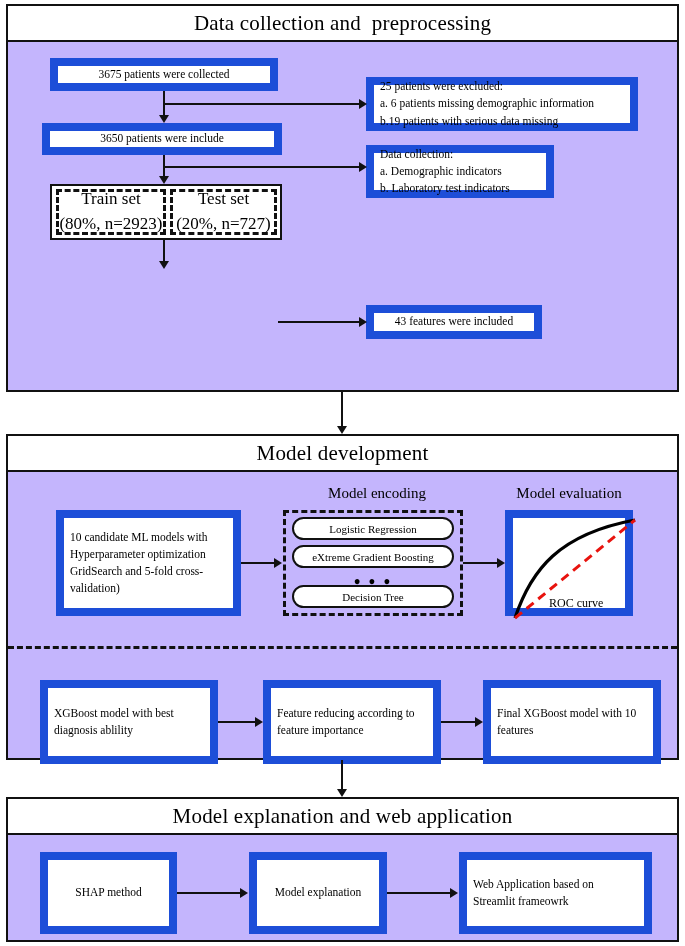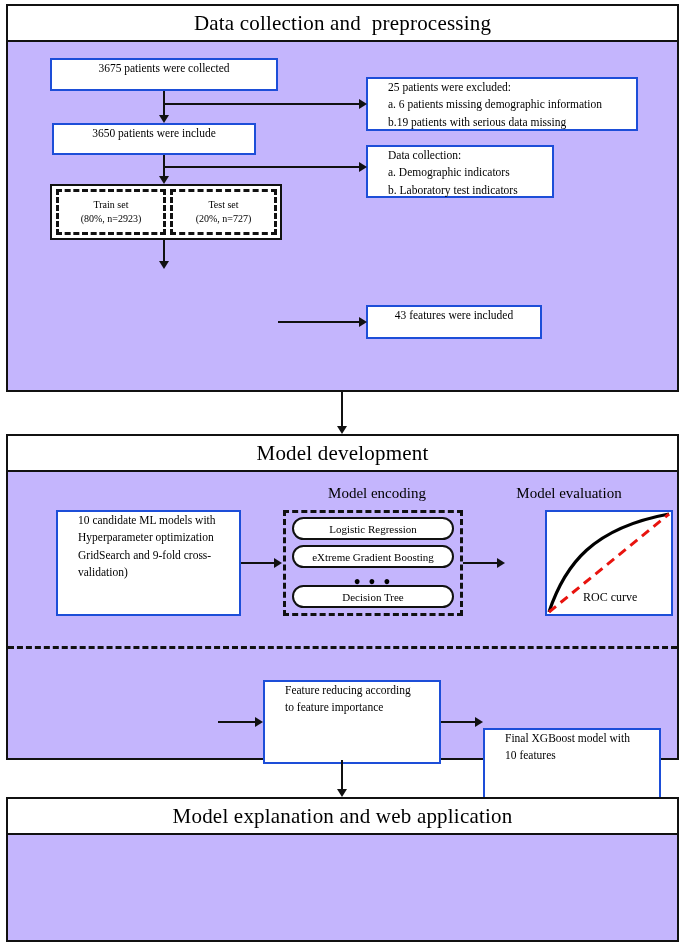--- a/index.html
+++ b/index.html
@@ -38,41 +38,41 @@
     letter-spacing:.2px;
     white-space:pre;
   }
   .panel-body{position:absolute;left:0;right:0;top:36px;bottom:0;}
 
   
   .box{
     position:absolute;
     box-sizing:border-box;
     background:#ffffff;
-    border:2px solid #1d4ed8;
-    display:flex;
-    align-items:flex-start;
+    border:8px solid #1d4ed8;
+    display:flex;
+    align-items:center;
     font-size:11.5px;
     line-height:1.5;
   }
   .box.center{justify-content:center;text-align:center;}
   .box.left{justify-content:flex-start;text-align:left;}
-  .box .pad{padding:0 20px;white-space:pre-line;}
+  .box .pad{padding:0 6px;white-space:pre-line;}
   .box.center .pad{padding:0 6px;}
 
   .dashbox{
     position:absolute;
     box-sizing:border-box;
     border:3px dashed #111;
     background:transparent;
     display:flex;
     flex-direction:column;
     align-items:center;
     justify-content:center;
-    font-size:10px;
+    font-size:17px;
     line-height:1.45;
     text-align:center;
   }
   .dashouter{
     position:absolute;
     box-sizing:border-box;
     border:2px solid #111;
     background:#ffffff;
   }
   .dashgroup{
@@ -153,21 +153,21 @@
       <div class="box center" style="left:42px; top:16px; width:228px; height:33px;">
         <span class="pad">3675 patients were collected</span>
       </div>
 
       <div class="box left" style="left:358px; top:35px; width:272px; height:54px;">
         <span class="pad">25 patients were excluded:
 a. 6 patients missing demographic information
 b.19 patients with serious data missing</span>
       </div>
 
-      <div class="box center" style="left:44px; top:81px; width:204px; height:32px;">
+      <div class="box center" style="left:34px; top:81px; width:240px; height:32px;">
         <span class="pad">3650 patients were include</span>
       </div>
 
       <div class="box left" style="left:358px; top:103px; width:188px; height:53px;">
         <span class="pad">Data collection:
 a. Demographic indicators
 b. Laboratory test indicators</span>
       </div>
 
       <div class="dashouter" style="left:42px; top:142px; width:232px; height:56px;"></div>
@@ -207,58 +207,78 @@
   <div class="arrow-d" style="left:337px; top:426px;"></div>
 
   <div class="panel" style="left:6px; top:434px; width:673px; height:326px;">
     <div class="panel-title">Model development</div>
     <div class="panel-body">
 
       <div class="subhead" style="left:275px; top:13px; width:188px;">Model encoding</div>
       <div class="subhead" style="left:490px; top:13px; width:142px;">Model evaluation</div>
 
       <div class="box left" style="left:48px; top:38px; width:185px; height:106px;">
-        <span class="pad">10 candidate ML models with Hyperparameter optimization GridSearch and  9-fold cross-validation)</span>
+        <span class="pad">10 candidate ML models with Hyperparameter optimization GridSearch and  5-fold cross-validation)</span>
       </div>
 
       <div class="dashgroup" style="left:275px; top:38px; width:180px; height:106px;"></div>
       <div class="pill" style="left:284px; top:73px; width:162px; height:23px;">eXtreme Gradient Boosting</div>
       <div class="pill" style="left:284px; top:45px; width:162px; height:23px;">Logistic Regression</div>
       <div class="dots" style="left:284px; top:101px; width:162px;">• • •</div>
       <div class="pill" style="left:284px; top:113px; width:162px; height:23px;">Decision Tree</div>
 
-      <div class="box" style="left:497px; top:38px; width:128px; height:106px; background:#ffffff; display:block;margin-left:40px;">
+      <div class="box" style="left:497px; top:38px; width:128px; height:106px; background:#ffffff; display:block;">
         <svg width="124" height="102" viewBox="0 0 124 102">
           <path d="M2,100 C18,52 46,16 122,2" fill="none" stroke="#000000" stroke-width="3.2"></path>
           <line x1="2" y1="100" x2="122" y2="2" stroke="#e8130e" stroke-width="3" stroke-dasharray="9,6"></line>
         </svg>
         <div class="roc-label" style="left:36px; top:76px;">ROC curve</div>
       </div>
 
       <div class="hline" style="left:233px; top:90px; width:34px;"></div>
       <div class="arrow-r" style="left:266px; top:86px;"></div>
       <div class="hline" style="left:455px; top:90px; width:34px;"></div>
       <div class="arrow-r" style="left:489px; top:86px;"></div>
 
       <div class="hdash" style="left:0px; top:174px; width:669px;"></div>
 
+      <div class="box left" style="left:32px; top:208px; width:178px; height:84px;">
+        <span class="pad">XGBoost model with best diagnosis ablility</span>
+      </div>
       <div class="box left" style="left:255px; top:208px; width:178px; height:84px;">
         <span class="pad">Feature reducing according to feature importance</span>
       </div>
-      <div class="box left" style="left:475px; top:208px; width:178px; height:84px;margin-top:48px;">
+      <div class="box left" style="left:475px; top:208px; width:178px; height:84px;">
         <span class="pad">Final XGBoost model with 10 features</span>
       </div>
 
       <div class="hline" style="left:210px; top:249px; width:38px;"></div>
       <div class="arrow-r" style="left:247px; top:245px;"></div>
       <div class="hline" style="left:433px; top:249px; width:35px;"></div>
       <div class="arrow-r" style="left:467px; top:245px;"></div>
     </div>
   </div>
 
   <div class="vline" style="left:341px; top:760px; height:30px;"></div>
   <div class="arrow-d" style="left:337px; top:789px;"></div>
 
   <div class="panel" style="left:6px; top:797px; width:673px; height:145px;">
     <div class="panel-title">Model explanation and web application</div>
+    <div class="panel-body">
+
+      <div class="box center" style="left:32px; top:17px; width:137px; height:82px;">
+        <span class="pad">SHAP method</span>
+      </div>
+      <div class="box center" style="left:241px; top:17px; width:138px; height:82px;">
+        <span class="pad">Model explanation</span>
+      </div>
+      <div class="box left" style="left:451px; top:17px; width:193px; height:82px;">
+        <span class="pad">Web Application based on Streamlit frameowrk</span>
+      </div>
+
+      <div class="hline" style="left:169px; top:57px; width:64px;"></div>
+      <div class="arrow-r" style="left:232px; top:53px;"></div>
+      <div class="hline" style="left:379px; top:57px; width:64px;"></div>
+      <div class="arrow-r" style="left:442px; top:53px;"></div>
+    </div>
   </div>
 
 </div>
 
 </body></html>

